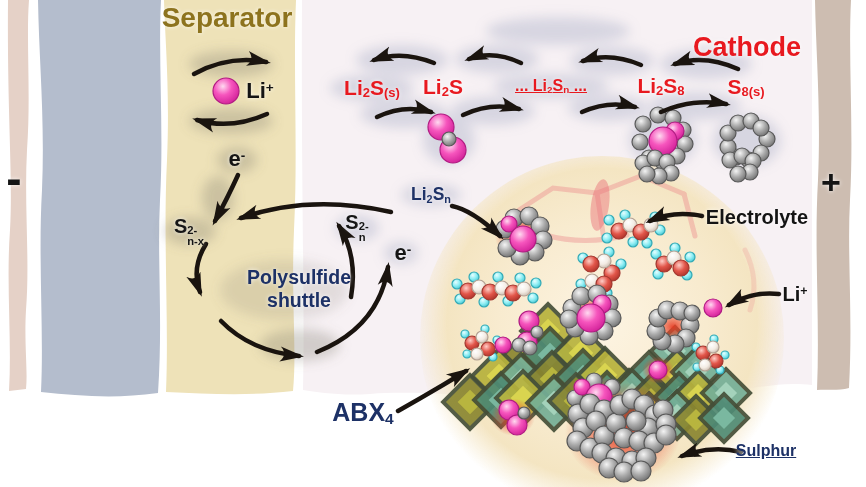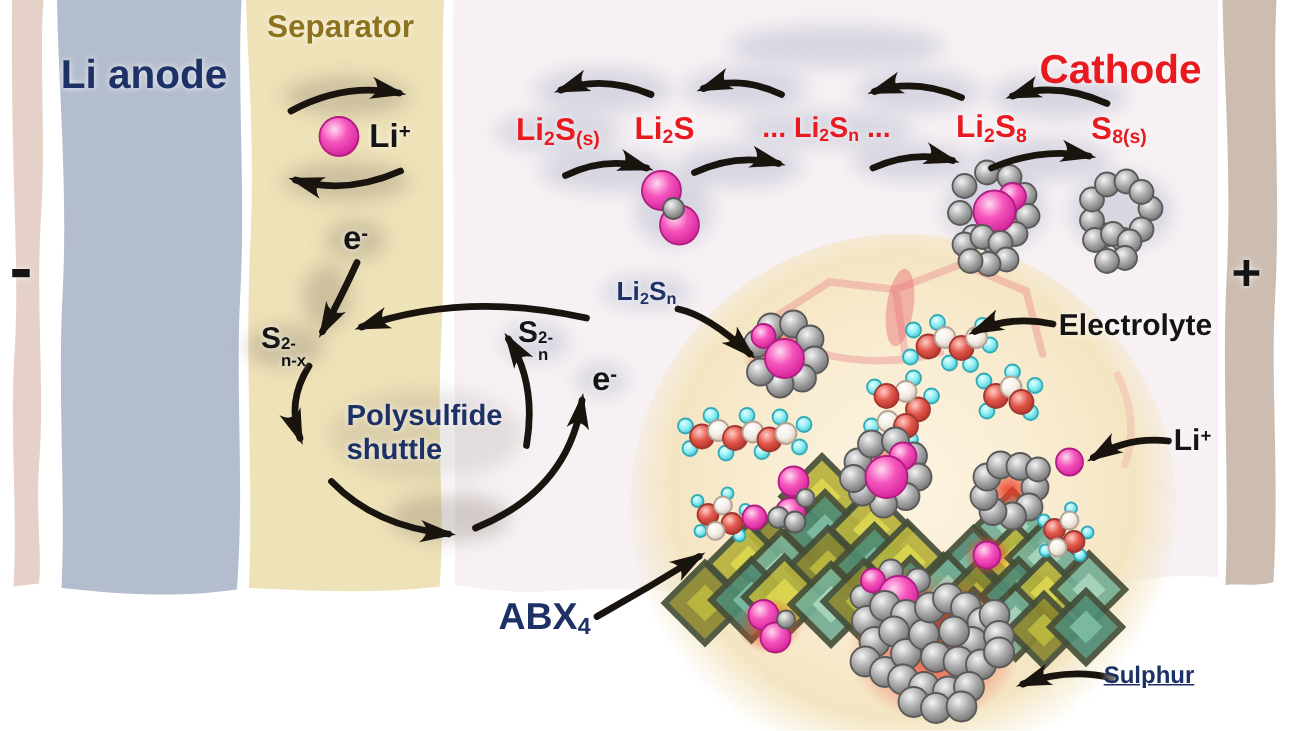--- a/index.html
+++ b/index.html
@@ -9,21 +9,21 @@
   .lbl{position:absolute;transform:translate(-50%,-50%);font-weight:bold;white-space:nowrap;
        line-height:1;letter-spacing:0;text-shadow:0 0 4px rgba(255,255,255,.85);}
   .lbl sub{font-size:.62em;vertical-align:-0.22em;line-height:0;}
   .lbl sup{font-size:.62em;vertical-align:.45em;line-height:0;}
   .stack{display:inline-flex;flex-direction:column;font-size:.56em;line-height:.95;
          vertical-align:-0.12em;text-align:left;}
   .navy{color:var(--navy);}
   .red{color:var(--red);}
   .gold{color:var(--gold);}
   .black{color:var(--black);}
-  .center{text-align:left;}
+  .center{text-align:center;margin-left:16px;}
 </style>
 </head>
 <body>
 
 <div class="stage">
 
 <svg width="866" height="487" viewBox="0 0 866 487">
   <defs>
     <radialGradient id="gP" cx="0.38" cy="0.32" r="0.75">
       <stop offset="0%" stop-color="#ffd9f0"></stop>
@@ -491,27 +491,26 @@
     <path d="M452 206 Q472 210 500 236" marker-end="url(#ah)"></path>
     <path d="M702 216 Q674 210 650 221" marker-end="url(#ah)"></path>
     <path d="M779 294 Q752 291 729 305" marker-end="url(#ah)"></path>
     <path d="M398 411 Q432 392 466 371" marker-end="url(#ah)"></path>
     <path d="M741 452 Q712 445 682 456" marker-end="url(#ah)"></path>
   </g>
 </svg>
 
 <div class="lbl black" style="left:14px;top:178px;font-size:46px;">-</div>
 <div class="lbl black" style="left:831px;top:182px;font-size:34px;">+</div>
-<div class="lbl navy" style="left:96px;top:50px;font-size:27px;">Li anode</div>
-<div class="lbl gold" style="left:227px;top:18px;font-size:21px;">Separator</div>
+<div class="lbl gold" style="left:227px;top:18px;font-size:28px;">Separator</div>
 <div class="lbl red" style="left:747px;top:17px;font-size:27px;margin-top:30px;">Cathode</div>
 
 <div class="lbl red" style="left:372px;top:87px;font-size:21px;"><span>Li</span><sub>2</sub><span>S</span><sub>(s)</sub></div>
 <div class="lbl red" style="left:443px;top:86px;font-size:21px;"><span>Li</span><sub>2</sub><span>S</span></div>
-<div class="lbl red" style="left:551px;top:86px;font-size:19px;"><span>... Li</span><sub>2</sub><span>S</span><sub>n</sub><span> ...</span></div>
+<div class="lbl red" style="left:551px;top:86px;font-size:16px;text-decoration:underline;"><span>... Li</span><sub>2</sub><span>S</span><sub>n</sub><span> ...</span></div>
 <div class="lbl red" style="left:661px;top:85px;font-size:21px;"><span>Li</span><sub>2</sub><span>S</span><sub>8</sub></div>
 <div class="lbl red" style="left:746px;top:86px;font-size:21px;"><span>S</span><sub>8</sub><sub>(s)</sub></div>
 
 <div class="lbl black" style="left:260px;top:91px;font-size:22px;"><span>Li</span><sup>+</sup></div>
 <div class="lbl black" style="left:237px;top:159px;font-size:22px;"><span>e</span><sup>-</sup></div>
 <div class="lbl black" style="left:189px;top:231px;font-size:20px;"><span>S</span><span class="stack">
         <span>2-</span>
         <span>n-x</span>
       </span></div>
 <div class="lbl navy center" style="left:283px;top:289px;font-size:19.5px;line-height:1.18;">

